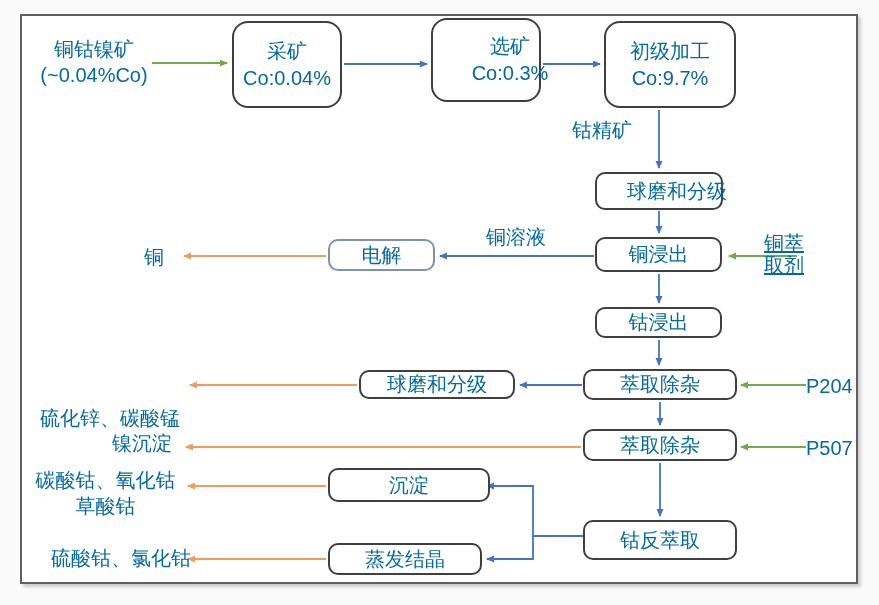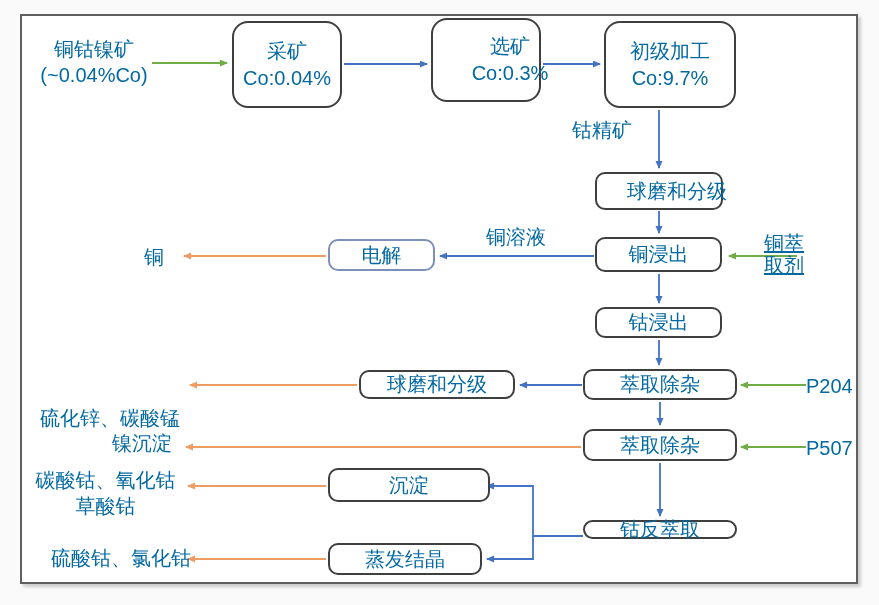--- a/index.html
+++ b/index.html
@@ -112,21 +112,21 @@
   </div>
   <div class="box" style="left:583px;top:369px;width:154px;height:31px;">
     <span>萃取除杂</span>
   </div>
   <div class="box" style="left:359px;top:370px;width:156px;height:29px;">
     <span>球磨和分级</span>
   </div>
   <div class="box" style="left:583px;top:429px;width:154px;height:32px;">
     <span>萃取除杂</span>
   </div>
-  <div class="box" style="left:583px;top:520px;width:154px;height:19px;">
+  <div class="box" style="left:583px;top:520px;width:154px;height:40px;">
     <span>钴反萃取</span>
   </div>
   <div class="box" style="left:328px;top:468px;width:162px;height:34px;">
     <span>沉淀</span>
   </div>
   <div class="box" style="left:328px;top:543px;width:154px;height:32px;">
     <span>蒸发结晶</span>
   </div>
 
   <div class="txt center" style="left:759px;top:232px;width:50px;line-height:22px;text-decoration:underline;">

